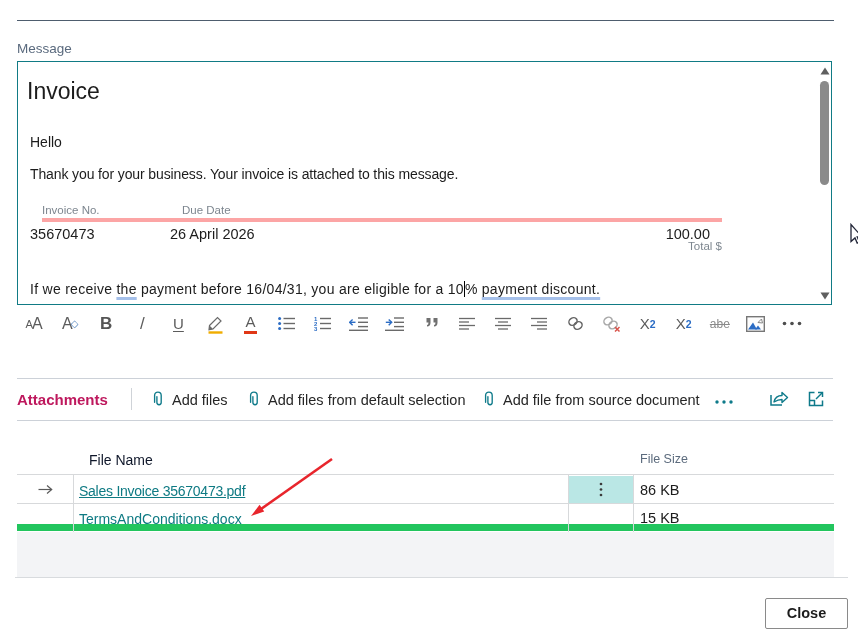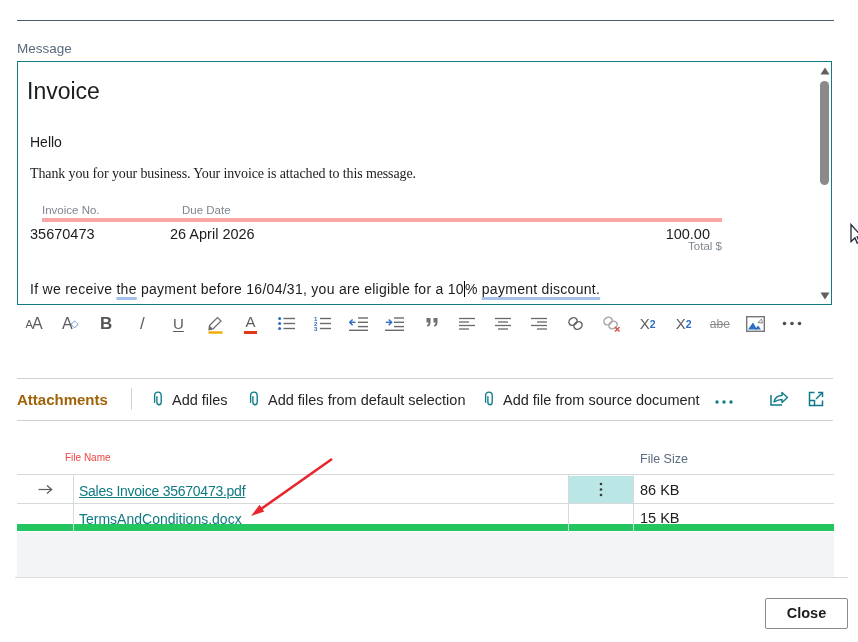--- a/index.html
+++ b/index.html
@@ -14,21 +14,21 @@
 <div id="stage">
 
   <div class="abs" style="left:17px;top:20px;width:817px;height:1px;background:#4e5d6e;"></div>
 
   <div class="abs" style="left:17px;top:41px;font-size:13.5px;color:#5a6a7e;">Message</div>
 
   <div class="abs" style="left:17px;top:61px;width:815px;height:244px;border:1.5px solid #117b85;background:#fff;"></div>
 
   <div class="abs" style="left:27px;top:78px;font-size:23px;color:#1c1c1c;">Invoice</div>
   <div class="abs" style="left:30px;top:134px;font-size:14px;color:#1c1c1c;">Hello</div>
-  <div class="abs" style="left:30px;top:166px;font-size:14px;letter-spacing:-0.12px;color:#1c1c1c;font-family:Liberation Serif, serif;">Thank you for your business. Your invoice is attached to this message.</div>
+  <div class="abs" style="left:30px;top:166px;font-size:14px;letter-spacing:-0.12px;color:#1c1c1c;">Thank you for your business. Your invoice is attached to this message.</div>
 
   <div class="abs" style="left:42px;top:204px;width:680px;height:18px;border-bottom:4px solid #fca5a5;">
     <span class="abs" style="left:0;top:0;font-size:11.5px;color:#7d868f;">Invoice No.</span>
     <span class="abs" style="left:140px;top:0;font-size:11.5px;color:#7d868f;">Due Date</span>
     <span class="abs" style="right:0;top:0;font-size:11.5px;color:#7d868f;margin-top:36px;">Total $</span>
   </div>
   <div class="abs" style="left:30px;top:226px;width:680px;height:18px;">
     <span class="abs" style="left:0;top:0;font-size:14.5px;color:#1c1c1c;">35670473</span>
     <span class="abs" style="left:140px;top:0;font-size:14.5px;color:#1c1c1c;">26 April 2026</span>
     <span class="abs" style="right:0;top:0;font-size:14.5px;color:#1c1c1c;">100.00</span>
@@ -207,21 +207,21 @@
             <circle cx="2.5" cy="2.5" r="1.8"></circle>
             <circle cx="10" cy="2.5" r="1.8"></circle>
             <circle cx="17.5" cy="2.5" r="1.8"></circle>
           </g>
         </svg>
       </div>
   </div>
 
   <div class="abs" style="left:17px;top:378px;width:816px;height:1px;background:#ccd1d8;"></div>
 
-  <div class="abs" style="left:17px;top:391px;font-size:15px;font-weight:bold;color:#a16207;">Attachments</div>
+  <div class="abs" style="left:17px;top:391px;font-size:15px;font-weight:bold;color:#be185d;">Attachments</div>
   <div class="abs" style="left:131px;top:388px;width:1px;height:22px;background:#cfd3d8;"></div>
   <svg class="abs" style="left:152px;top:390px;" width="12" height="18" viewBox="0 0 12 18">
       <path d="M2.6 12.2 V5.4 a3.3 3.3 0 0 1 6.6 0 V12.6 a2.15 2.15 0 0 1 -4.3 0 V6.6" fill="none" stroke="#0e7a8a" stroke-width="1.35" stroke-linecap="round"></path>
     </svg>
   <div class="abs" style="left:172px;top:392px;font-size:14.5px;color:#262626;">Add files</div>
   <svg class="abs" style="left:248px;top:390px;" width="12" height="18" viewBox="0 0 12 18">
       <path d="M2.6 12.2 V5.4 a3.3 3.3 0 0 1 6.6 0 V12.6 a2.15 2.15 0 0 1 -4.3 0 V6.6" fill="none" stroke="#0e7a8a" stroke-width="1.35" stroke-linecap="round"></path>
     </svg>
   <div class="abs" style="left:268px;top:392px;font-size:14.5px;color:#262626;">Add files from default selection</div>
   <svg class="abs" style="left:483px;top:390px;" width="12" height="18" viewBox="0 0 12 18">
@@ -243,21 +243,21 @@
       <g fill="none" stroke="#0e7a8a" stroke-width="1.5">
         <path d="M6.5 2.5 H1.5 V15.5 H14.5 V10.5"></path>
         <path d="M10 2.5 H14.5 V7"></path>
         <path d="M14 3 L8 9"></path>
         <path d="M1.5 10.5 H6.5 V15.5"></path>
       </g>
     </svg>
 
   <div class="abs" style="left:17px;top:420px;width:816px;height:1px;background:#ccd1d8;"></div>
 
-  <div class="abs" style="left:65px;top:452px;font-size:10px;color:#ef4444;">File Name</div>
+  <div class="abs" style="left:89px;top:452px;font-size:14px;color:#0f172a;">File Name</div>
   <div class="abs" style="left:640px;top:452px;font-size:12.5px;color:#5c6b7d;">File Size</div>
 
   <div class="abs" style="left:17px;top:474px;width:817px;height:57px;border-top:1px solid #d7d9db;border-bottom:7px solid #22c55e;">
     <div class="abs" style="left:0;top:28px;width:817px;height:1px;background:#d7d9db;"></div>
     <div class="abs" style="left:56px;top:0;width:1px;height:57px;background:#d7d9db;"></div>
     <div class="abs" style="left:551px;top:0;width:1px;height:57px;background:#d7d9db;"></div>
     <div class="abs" style="left:616px;top:0;width:1px;height:57px;background:#d7d9db;"></div>
 
     <svg class="abs" style="left:21px;top:9px;" width="15" height="11" viewBox="0 0 15 11">
         <g stroke="#5a5a5a" stroke-width="1.2" fill="none">

